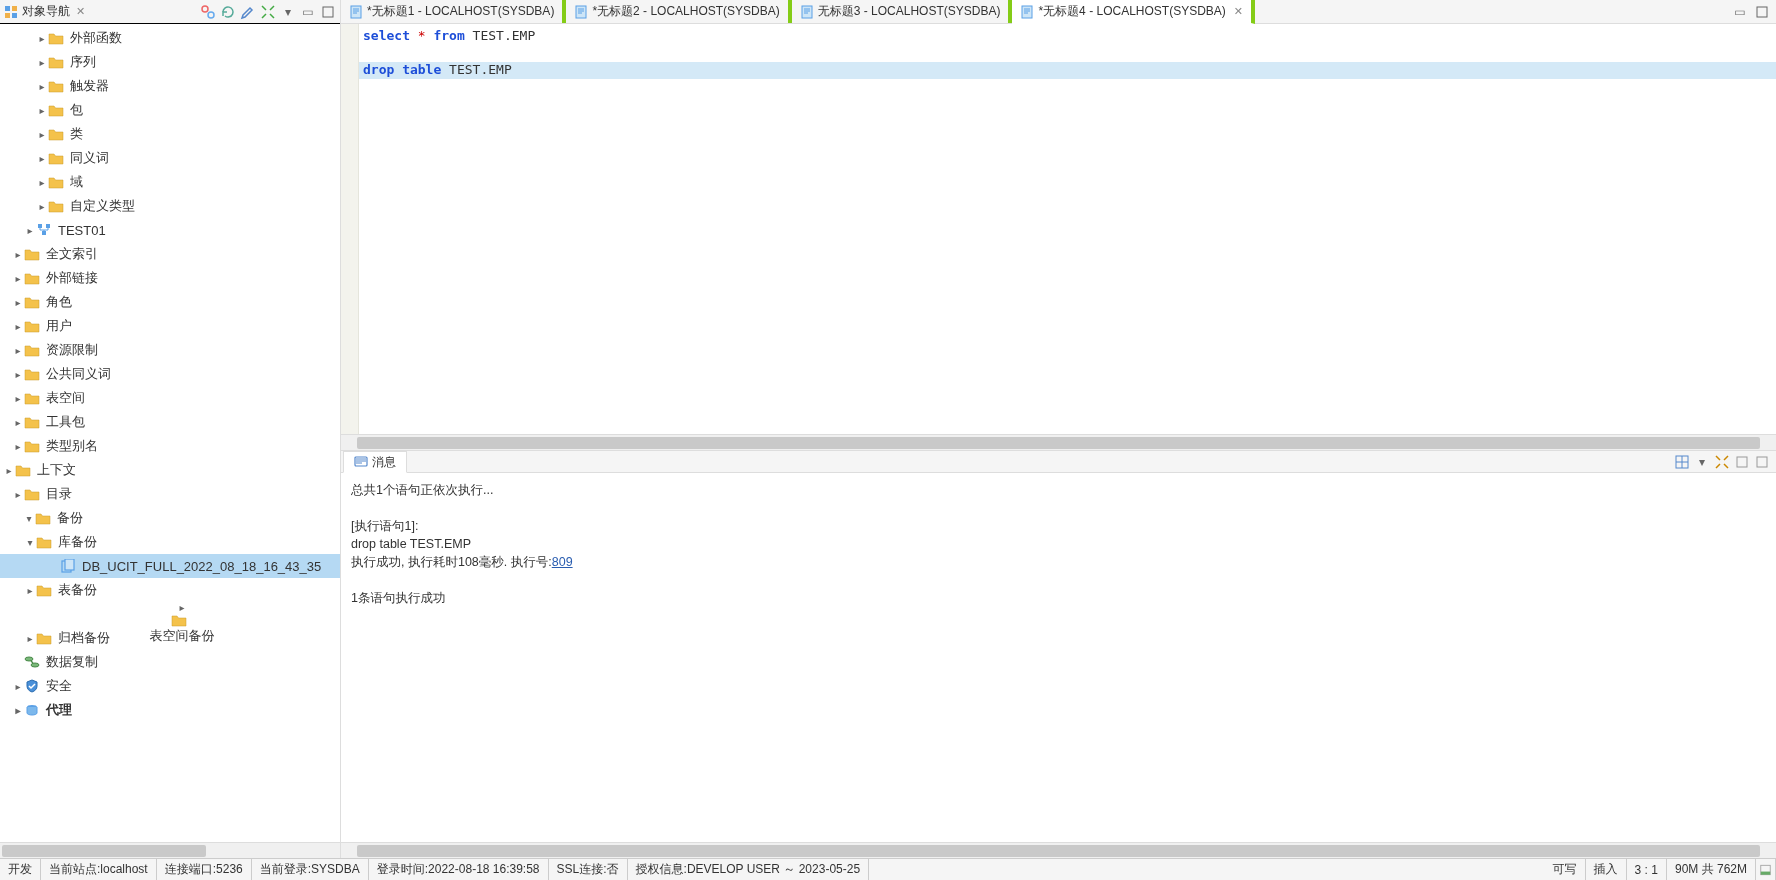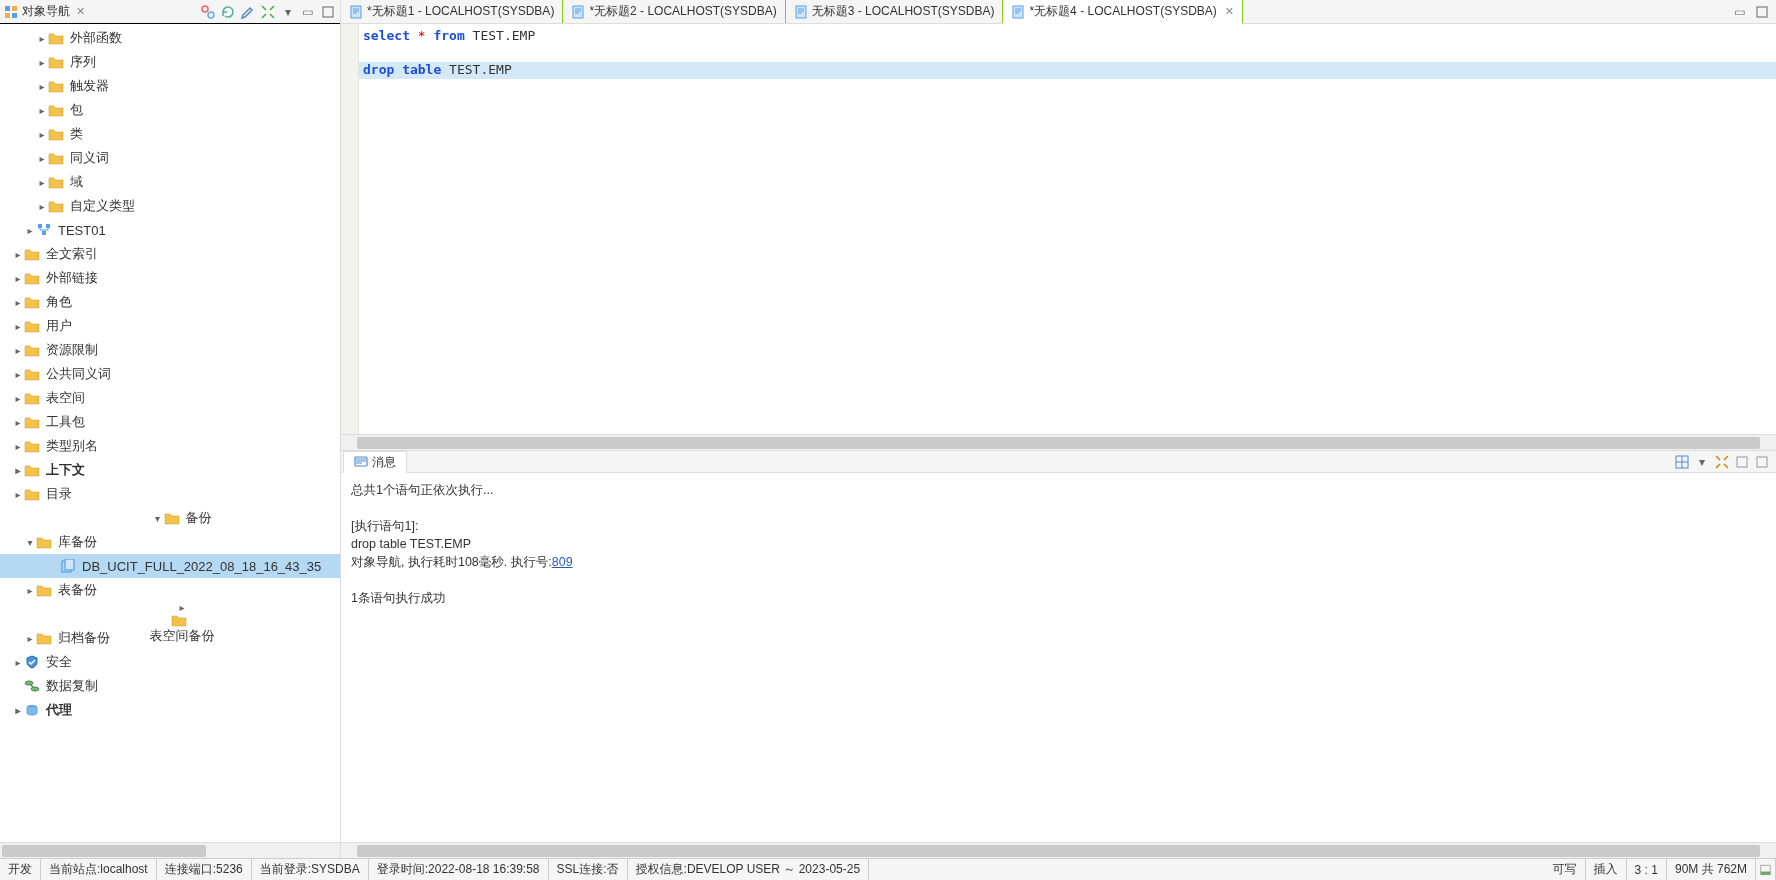--- a/index.html
+++ b/index.html
@@ -16,21 +16,21 @@
 .tree-item.sel{background:#b5d9f3}
 .arrow{width:12px;text-align:center;color:#666;font-size:10px}
 .arrow.exp::before{content:"▾"}
 .arrow.col::before{content:"▸"}
 .folder-icon{width:16px;height:14px;margin-right:6px;display:inline-block}
 .tree-label{font-size:13px}
 .scroll-h{height:16px;background:#f0f0f0;border-top:1px solid #ddd;position:relative}
 .scroll-h::after{content:"";position:absolute;left:2px;top:2px;height:12px;width:60%;background:#c9c9c9;border-radius:2px}
 .right{flex:1;display:flex;flex-direction:column;min-width:0}
 .tabs{height:24px;display:flex;align-items:stretch;background:#f5f5f5;border-bottom:1px solid #ddd}
-.tab{display:flex;align-items:center;gap:4px;padding:0 8px;border-right:1px solid #84cc16;cursor:pointer;max-width:260px}
+.tab{display:flex;align-items:center;gap:4px;padding:0 8px;border-right:4px solid #84cc16;cursor:pointer;max-width:260px}
 .tab.active{background:#fff;border-bottom:1px solid #fff;margin-bottom:-1px}
 .tab .sql-icon{width:14px;height:14px}
 .tab .close{margin-left:4px;color:#888;font-size:11px}
 .tabs-tools{margin-left:auto;display:flex;align-items:center;gap:6px;padding:0 6px}
 .editor-wrap{flex:1;display:flex;flex-direction:column;min-height:0}
 .editor{flex:1;display:flex;min-height:0;position:relative;font-family:Consolas,monospace;font-size:13px}
 .gutter{width:18px;background:#f3f3ed;border-right:1px solid #e5e5dc}
 .code{flex:1;padding:4px 0;overflow:auto;background:#fff}
 .code-line{height:17px;padding-left:4px;white-space:pre}
 .code-line.hl{background:#d4e9f7}
@@ -261,39 +261,39 @@
         </div>
         <div class="tree-item" style="padding-left: 12px;">
           <span class="arrow col"></span>
           <span class="folder-icon">
             <svg width="16" height="14" viewBox="0 0 16 14">
               <path d="M1 3h5l1.5 2H15v8H1z" fill="#f4c24b" stroke="#c99a2a" stroke-width="0.5"></path>
             </svg>
           </span>
           <span class="tree-label">类型别名</span>
         </div>
-        <div class="tree-item" style="padding-left: 12px; font-weight: bold;">
+        <div class="tree-item" style="padding-left: 3px;">
           <span class="arrow col"></span>
           <span class="folder-icon">
             <svg width="16" height="14" viewBox="0 0 16 14">
               <path d="M1 3h5l1.5 2H15v8H1z" fill="#f4c24b" stroke="#c99a2a" stroke-width="0.5"></path>
             </svg>
           </span>
           <span class="tree-label">上下文</span>
         </div>
         <div class="tree-item" style="padding-left: 12px;">
           <span class="arrow col"></span>
           <span class="folder-icon">
             <svg width="16" height="14" viewBox="0 0 16 14">
               <path d="M1 3h5l1.5 2H15v8H1z" fill="#f4c24b" stroke="#c99a2a" stroke-width="0.5"></path>
             </svg>
           </span>
           <span class="tree-label">目录</span>
         </div>
-        <div class="tree-item" style="padding-left: 23px; justify-content: center;">
+        <div class="tree-item" style="padding-left: 23px;">
           <span class="arrow exp"></span>
           <span class="folder-icon">
             <svg width="16" height="14" viewBox="0 0 16 14">
               <path d="M1 3h5l1.5 2H15v8H1z" fill="#f4c24b" stroke="#c99a2a" stroke-width="0.5"></path>
             </svg>
           </span>
           <span class="tree-label">备份</span>
         </div>
         <div class="tree-item" style="padding-left: 24px;">
           <span class="arrow exp"></span>
@@ -333,41 +333,41 @@
           <span class="tree-label">表空间备份</span>
         </div>
         <div class="tree-item" style="padding-left: 24px;">
           <span class="arrow col"></span>
           <span class="folder-icon">
             <svg width="16" height="14" viewBox="0 0 16 14">
               <path d="M1 3h5l1.5 2H15v8H1z" fill="#f4c24b" stroke="#c99a2a" stroke-width="0.5"></path>
             </svg>
           </span>
           <span class="tree-label">归档备份</span>
-        </div>
-        <div class="tree-item" style="padding-left: 12px;">
-          <span class="arrow col"></span>
-          <span class="folder-icon">
-            <svg width="16" height="14" viewBox="0 0 16 14">
-              <path d="M8 1l5 2v4c0 3-2 5-5 6-3-1-5-3-5-6V3z" fill="#4a90d9" stroke="#2a6cb0"></path>
-              <path d="M5 7l2 2 4-4" stroke="#fff" fill="none" stroke-width="1.5"></path>
-            </svg>
-          </span>
-          <span class="tree-label">安全</span>
         </div>
         <div class="tree-item" style="padding-left: 12px;">
           <span class="arrow " style="visibility: hidden;"></span>
           <span class="folder-icon">
             <svg width="16" height="14" viewBox="0 0 16 14">
               <ellipse cx="5" cy="4" rx="4" ry="2" fill="#7ab87a" stroke="#4a8a4a"></ellipse>
               <ellipse cx="11" cy="10" rx="4" ry="2" fill="#7ab87a" stroke="#4a8a4a"></ellipse>
               <path d="M7 6l2 2" stroke="#4a8a4a" stroke-width="1.5"></path>
             </svg>
           </span>
           <span class="tree-label">数据复制</span>
+        </div>
+        <div class="tree-item" style="padding-left: 12px;">
+          <span class="arrow col"></span>
+          <span class="folder-icon">
+            <svg width="16" height="14" viewBox="0 0 16 14">
+              <path d="M8 1l5 2v4c0 3-2 5-5 6-3-1-5-3-5-6V3z" fill="#4a90d9" stroke="#2a6cb0"></path>
+              <path d="M5 7l2 2 4-4" stroke="#fff" fill="none" stroke-width="1.5"></path>
+            </svg>
+          </span>
+          <span class="tree-label">安全</span>
         </div>
         <div class="tree-item" style="padding-left: 12px; font-weight: bold;">
           <span class="arrow col"></span>
           <span class="folder-icon">
             <svg width="16" height="14" viewBox="0 0 16 14">
               <ellipse cx="8" cy="4" rx="5" ry="2" fill="#5aa0e6"></ellipse>
               <path d="M3 4v6c0 1.1 2.2 2 5 2s5-.9 5-2V4" fill="#7cb8ec" stroke="#5aa0e6"></path>
             </svg>
           </span>
           <span class="tree-label">代理</span>
@@ -472,21 +472,21 @@
                   <rect x="3" y="3" width="10" height="10" fill="none" stroke="#999"></rect>
                 </svg>
               </span>
           </div>
         </div>
         <div class="msg-body">
           <div>总共1个语句正依次执行...</div>
           <div style="height:18px"></div>
           <div>[执行语句1]:</div>
           <div>drop table TEST.EMP</div>
-          <div><span>对象导航, 执行耗时108毫秒. 执行号:</span><a href="#">809</a></div>
+          <div><span>执行成功, 执行耗时108毫秒. 执行号:</span><a href="#">809</a></div>
           <div style="height:18px"></div>
           <div>1条语句执行成功</div>
         </div>
         <div class="msg-scroll"></div>
       </div>
     </div>
   </div>
 </div>
 
 <div class="status">

